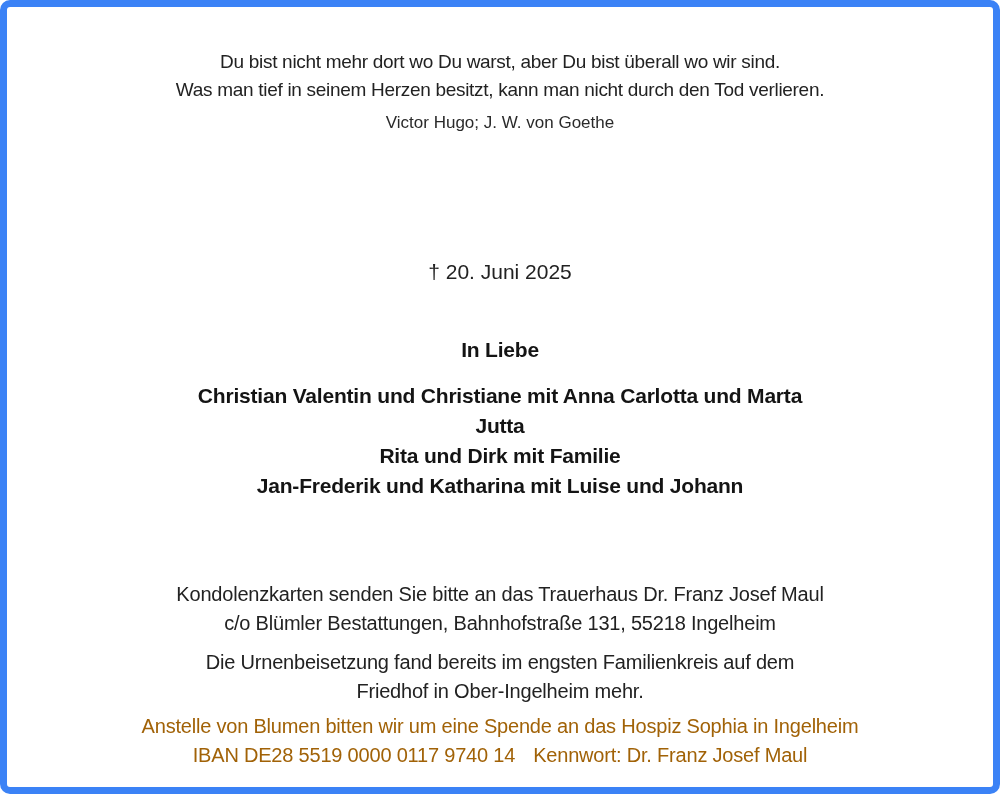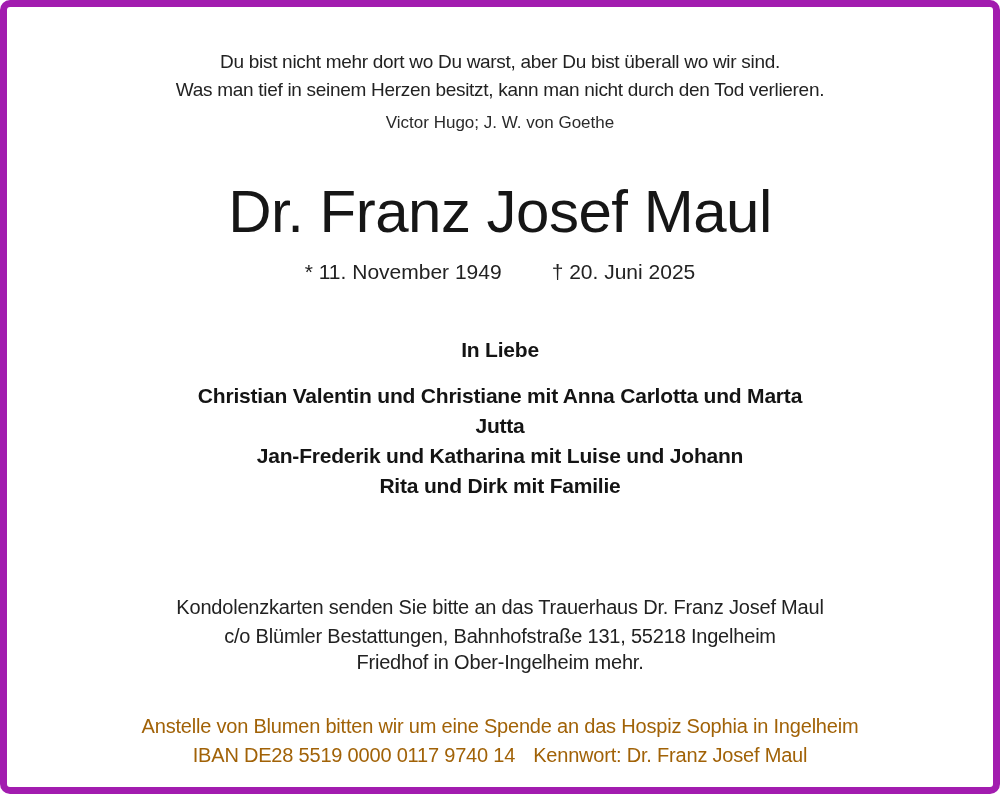--- a/index.html
+++ b/index.html
@@ -6,21 +6,21 @@
     margin: 0;
     padding: 0;
     background: #ffffff;
   }
   .card {
     position: relative;
     width: 1000px;
     height: 794px;
     box-sizing: border-box;
     background: #ffffff;
-    border: 7px solid #a21caf;
+    border: 7px solid #3b82f6;
     border-radius: 10px;
     overflow: hidden;
     font-family: "Liberation Sans", sans-serif;
     color: #1c1c1c;
   }
   .block {
     position: absolute;
     left: 0;
     width: 100%;
     text-align: center;
@@ -66,21 +66,21 @@
   }
   .mourners {
     top: 374px;
     font-size: 21px;
     line-height: 30px;
     font-weight: 700;
     letter-spacing: -0.2px;
     color: #141414;
   }
   .condolence {
-    top: 586px;
+    top: 573px;
     font-size: 20px;
     line-height: 29px;
     letter-spacing: -0.2px;
     color: #222222;
   }
   .burial {
     top: 641px;
     font-size: 20px;
     line-height: 29px;
     letter-spacing: -0.2px;
@@ -104,42 +104,41 @@
 
 <div class="card">
 
   <div class="block quote">
     <div>Du bist nicht mehr dort wo Du warst, aber Du bist überall wo wir sind.</div>
     <div>Was man tief in seinem Herzen besitzt, kann man nicht durch den Tod verlieren.</div>
   </div>
 
   <div class="block attribution">Victor Hugo; J. W. von Goethe</div>
 
-  <div class="block deceased-name">Dr. Franz Josef Maul</div>
 
   <div class="block dates">
-    <span>* 11. November 1949</span>
     <span>† 20. Juni 2025</span>
   </div>
 
   <div class="block closing">In Liebe</div>
 
   <div class="block mourners">
     <div>Christian Valentin und Christiane mit Anna Carlotta und Marta</div>
     <div>Jutta</div>
+    <div>Rita und Dirk mit Familie</div>
     <div>Jan-Frederik und Katharina mit Luise und Johann</div>
-    <div>Rita und Dirk mit Familie</div>
   </div>
 
   <div class="block condolence">
     <div>Kondolenzkarten senden Sie bitte an das Trauerhaus Dr. Franz Josef Maul</div>
     <div>c/o Blümler Bestattungen, Bahnhofstraße 131, 55218 Ingelheim</div>
   </div>
 
   <div class="block burial">
+    <div>Die Urnenbeisetzung fand bereits im engsten Familienkreis auf dem</div>
     <div>Friedhof in Ober-Ingelheim mehr.</div>
   </div>
 
   <div class="block donation">
     <div>Anstelle von Blumen bitten wir um eine Spende an das Hospiz Sophia in Ingelheim</div>
     <div class="donation-row">
       <span>IBAN DE28 5519 0000 0117 9740 14</span>
       <span>Kennwort: Dr. Franz Josef Maul</span>
     </div>
   </div>

